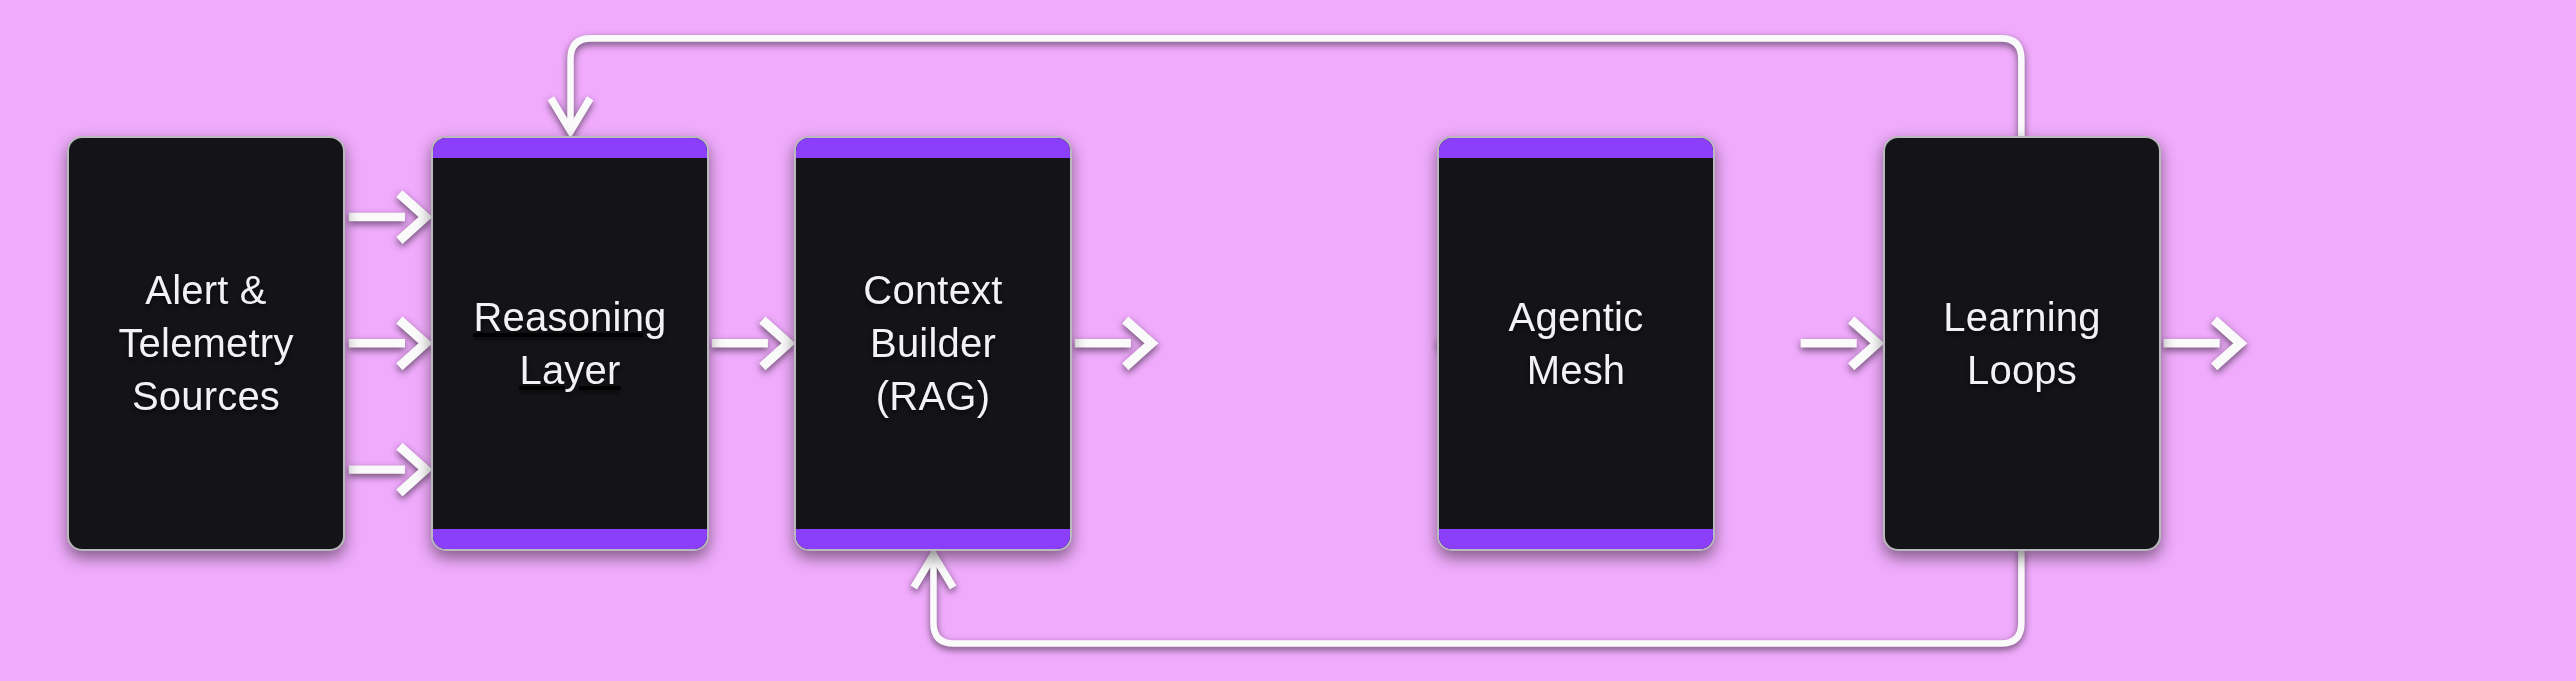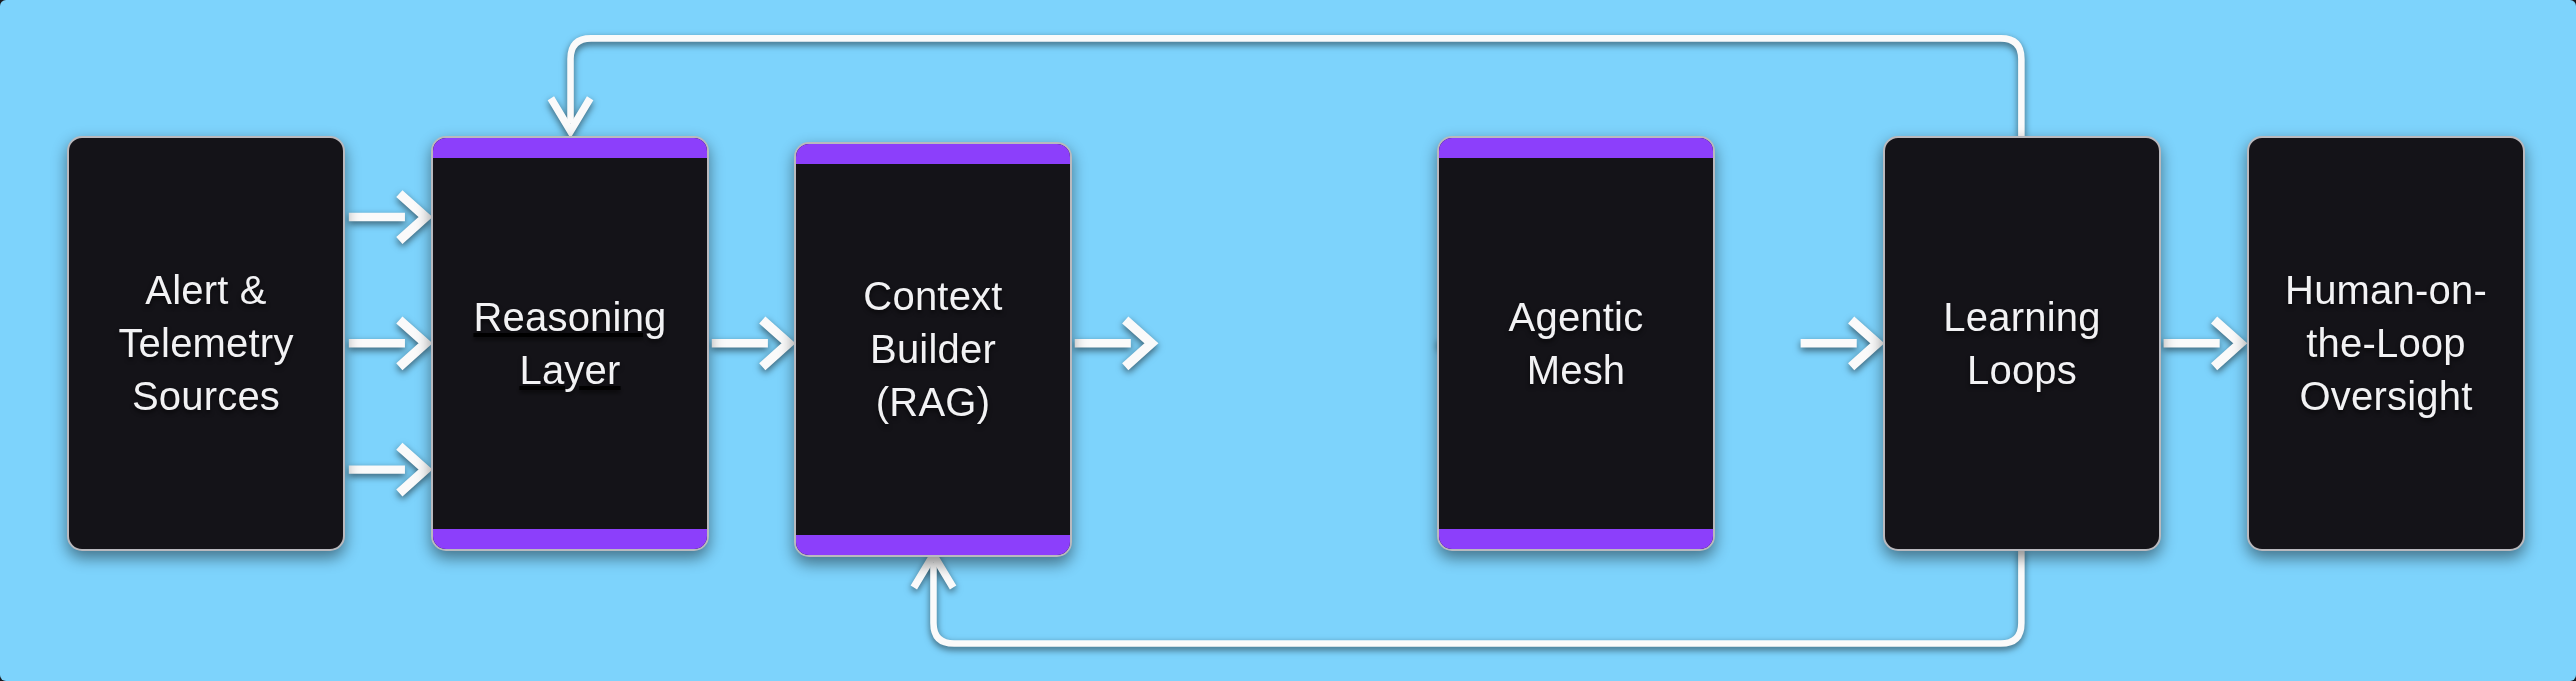--- a/index.html
+++ b/index.html
@@ -7,23 +7,22 @@
     padding: 0;
     width: 2576px;
     height: 681px;
     overflow: hidden;
     background: #1a191d;
   }
   .stage {
     position: relative;
     width: 2576px;
     height: 681px;
-    background: #7dd3fc;
+    background: #f0abfc;
     font-family: "Liberation Sans", "DejaVu Sans", sans-serif;
-    border-radius: 6px;
   }
   .flow-svg {
     position: absolute;
     left: 0;
     top: 0;
     filter: drop-shadow(0 3.7px 3.7px rgba(0,0,0,0.55));
   }
   .flow-svg path {
     fill: none;
     stroke: #fafafa;
@@ -62,21 +61,21 @@
     position: absolute;
     left: 0;
     right: 0;
     height: 19.7px;
     background: #8c3ffb;
   }
   .accent-bar.top { top: 0; }
   .accent-bar.bottom { bottom: 0; }
   .n1 { left: 67px; }
   .n2 { left: 431px; text-decoration: underline; }
-  .n3 { left: 794px; margin-top: 6px; }
+  .n3 { left: 794px; }
   .n4 { left: 1157px; }
   .n5 { left: 1437px; }
   .n6 { left: 1883px; }
   .n7 { left: 2247px; }
 </style>
 </head>
 <body>
 
 <div class="stage">
 
@@ -154,20 +153,15 @@
     <div class="node-label">Agentic
 Mesh</div>
     <div class="accent-bar bottom"></div>
   </div>
 
   <div class="node n6">
     <div class="node-label">Learning
 Loops</div>
   </div>
 
-  <div class="node n7">
-    <div class="node-label">Human-on-
-the-Loop
-Oversight</div>
-  </div>
 
 </div>
 
 
 </body></html>

